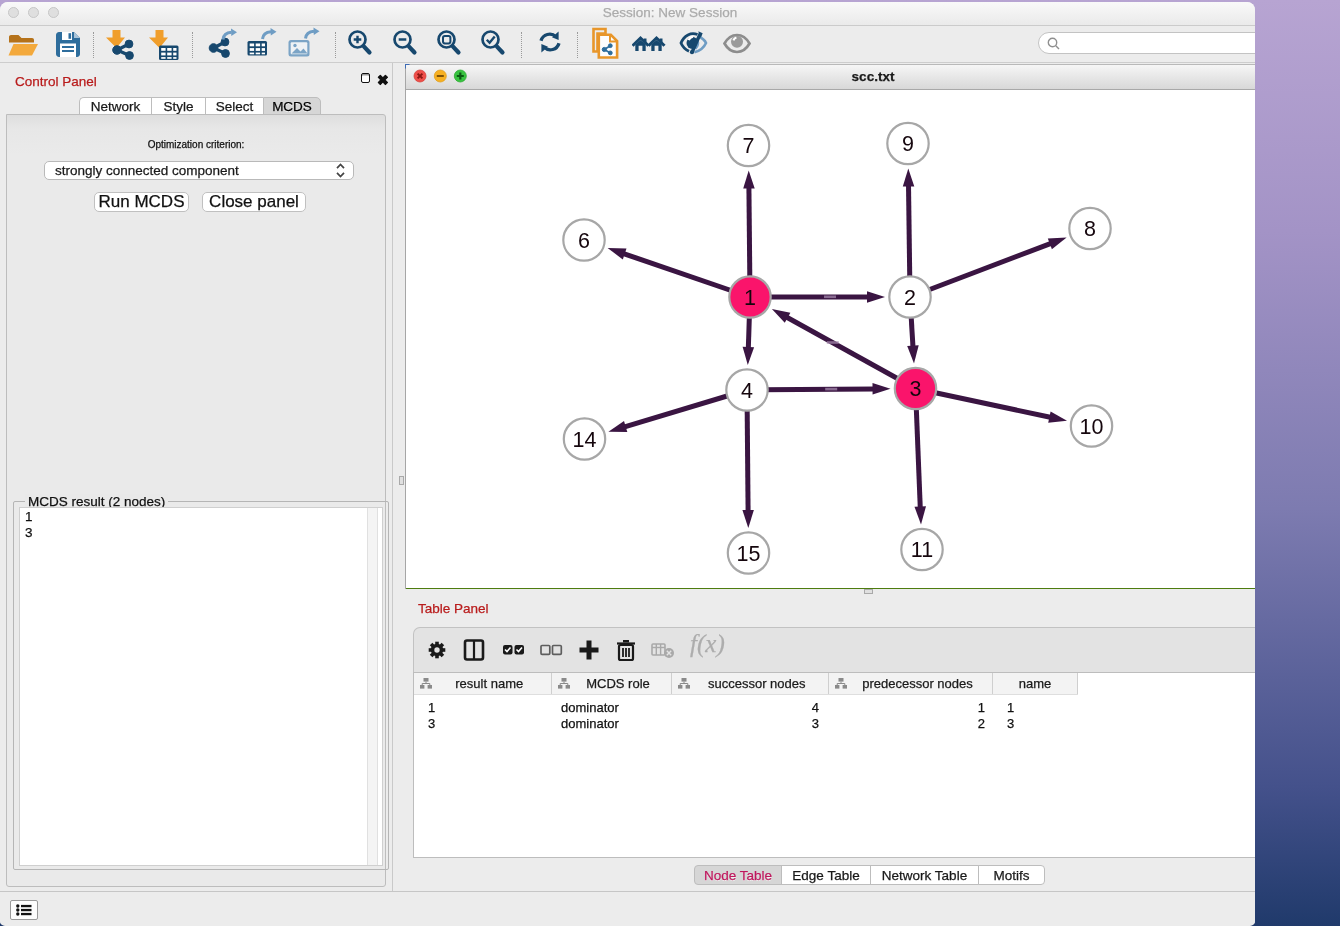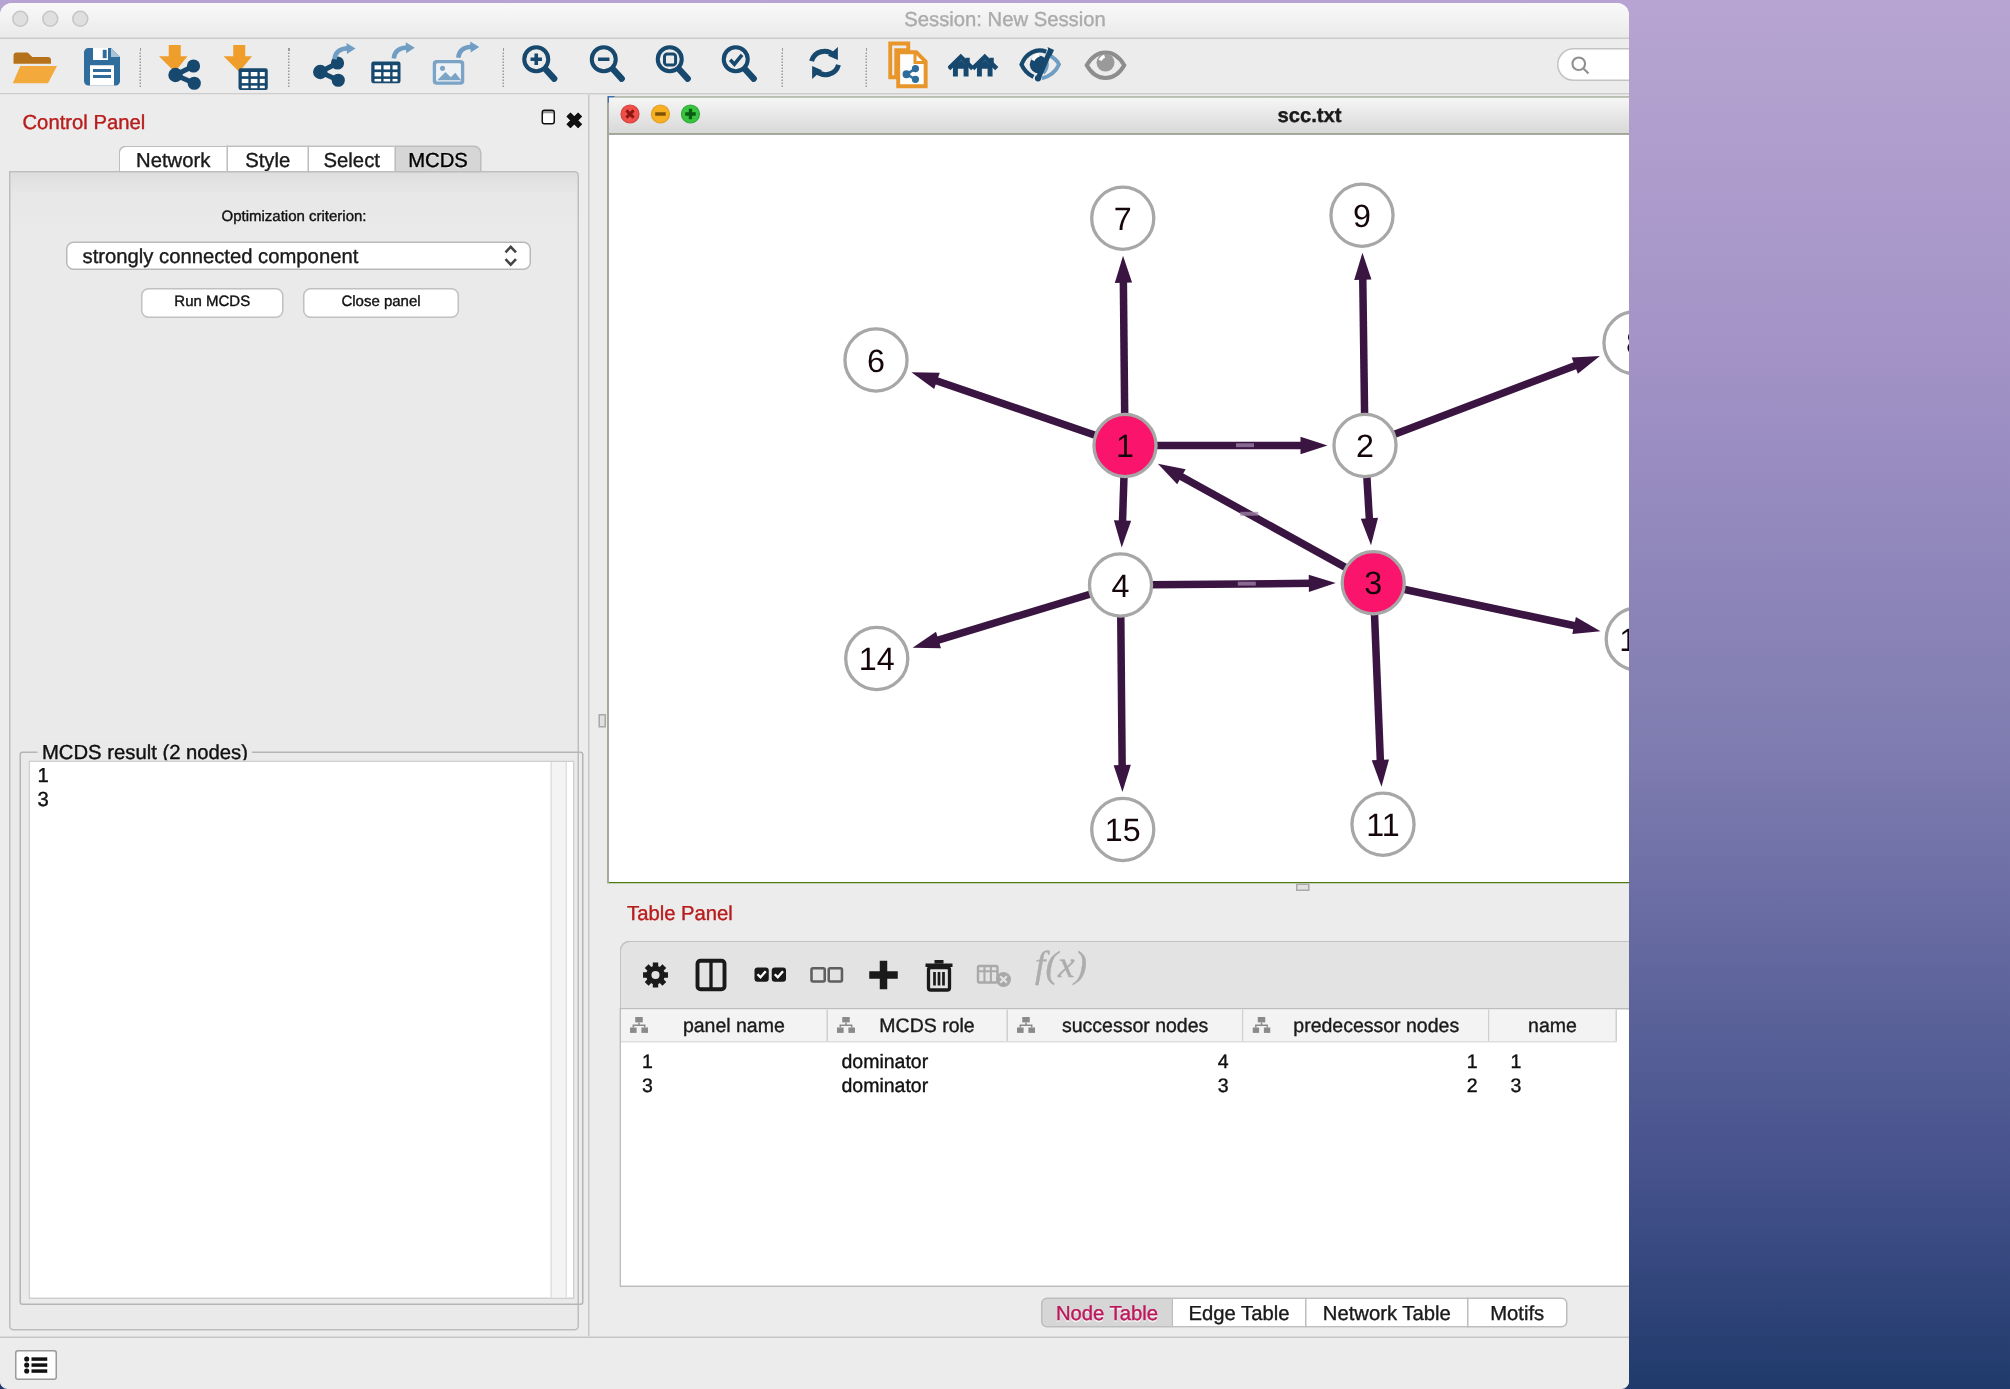--- a/index.html
+++ b/index.html
@@ -1,16 +1,16 @@
 <!DOCTYPE html>
 <html><head><meta charset="utf-8"><style>
 * { margin:0; padding:0; box-sizing:border-box; }
 html,body { width:1340px; height:926px; overflow:hidden; }
 body { background:linear-gradient(180deg,#b7a4d2 0%,#a393c6 25%,#7d7bb0 55%,#44518b 85%,#203a6b 100%); font-family:"Liberation Sans", sans-serif; position:relative; -webkit-text-stroke:0.25px; }
-.window { position:absolute; left:0; top:2px; width:1086px; height:924px;
+.window { position:absolute; left:0; top:2px; width:1255px; height:924px;
   background:#ececec; border-radius:8px 8px 5px 5px; overflow:hidden; }
 .winin { position:absolute; left:0; top:-2px; width:1340px; height:928px; }
 
 .titlebar { position:absolute; left:0; top:2px; width:100%; height:24px;
   background:linear-gradient(#f9f9f9,#eaeaea); border-bottom:1px solid #cbcbcb; }
 .tl-dot { position:absolute; top:5px; width:11px; height:11px; border-radius:50%;
   background:#dfdfdf; border:1px solid #c6c6c6; }
 .title-text { position:absolute; top:3px; width:100%; text-align:center;
   color:#ababab; font-size:13.5px; }
 
@@ -33,21 +33,21 @@
   line-height:17px; text-align:center; box-sizing:border-box; }
 .tab.first { border-radius:5px 0 0 0; }
 .tab.sel { background:#d6d6d6; color:#000000; border-right:1px solid #bdbdbd;
   border-radius:0 5px 0 0; text-shadow:0 1px 0 #f5f5f5; }
 .tabpane { position:absolute; left:6px; right:6px; top:51px; bottom:4px;
   background:linear-gradient(180deg,#dedede 0,#e7e7e7 14px,#eaeaea 40px); border:1px solid #bdbdbd; border-radius:0 3px 3px 3px; }
 .combo { position:absolute; left:37px; top:46px; width:310px; height:19px;
   background:#fff; border:1px solid #b9b9b9; border-radius:5px;
   font-size:13.5px; color:#1a1a1a; line-height:17px; padding-left:10px; }
 .btn { position:absolute; height:20px; background:#fff; border:1px solid #c0c0c0;
-  border-radius:5px; font-size:10px; color:#111; text-align:center; line-height:18px; }
+  border-radius:5px; font-size:17px; color:#111; text-align:center; line-height:18px; }
 .fieldset { position:absolute; left:6px; top:379px; width:376px; height:376px; }
 .fs-border { position:absolute; inset:7px 0 0 0; border:1px solid #b5b5b5; border-radius:2px; }
 .fs-legend { position:absolute; left:12px; top:0; background:#e9e9e9; padding:0 3px;
   font-size:13.5px; color:#111; }
 .fs-inner { position:absolute; left:6px; top:13px; right:6px; bottom:4px;
   background:#fff; border:1px solid #cfcfcf; font-size:13.5px; color:#111; }
 .fs-scroll { position:absolute; right:4px; top:0; bottom:0; width:11px;
   background:#f4f4f4; border-left:1px solid #e0e0e0; border-right:1px solid #e0e0e0; }
 
 .netwin { position:absolute; left:405px; top:64px; width:935px; height:525px;
@@ -406,21 +406,21 @@
 <div style="position:absolute;left:276px;top:2px;font-family:'Liberation Serif',serif;font-style:italic;font-size:25px;color:#adadad">f(<i>x</i>)</div>
     </div>
     <div class="tbl">
       <div class="th" style="left:0px;width:137.5px">
 <svg width="12" height="11" viewBox="0 0 12 11" style="position:absolute;left:6px;top:5px">
 <rect x="3.5" y="0" width="5" height="3.6" fill="#8a8a8a"></rect>
 <rect x="0" y="7" width="4.4" height="3.6" fill="#8a8a8a"></rect>
 <rect x="7.6" y="7" width="4.4" height="3.6" fill="#8a8a8a"></rect>
 <path d="M6 3.6 V5.5 M2.2 7 V5.5 H9.8 V7" stroke="#8a8a8a" stroke-width="1" fill="none"></path>
 </svg>
-<div class="th-label" style="padding-left:14px">panel name</div>
+<div class="th-label" style="padding-left:14px">result name</div>
           </div>
 <div class="th" style="left:137.5px;width:120.0px">
 <svg width="12" height="11" viewBox="0 0 12 11" style="position:absolute;left:6px;top:5px">
 <rect x="3.5" y="0" width="5" height="3.6" fill="#8a8a8a"></rect>
 <rect x="0" y="7" width="4.4" height="3.6" fill="#8a8a8a"></rect>
 <rect x="7.6" y="7" width="4.4" height="3.6" fill="#8a8a8a"></rect>
 <path d="M6 3.6 V5.5 M2.2 7 V5.5 H9.8 V7" stroke="#8a8a8a" stroke-width="1" fill="none"></path>
 </svg>
 <div class="th-label" style="padding-left:14px">MCDS role</div>
           </div>

